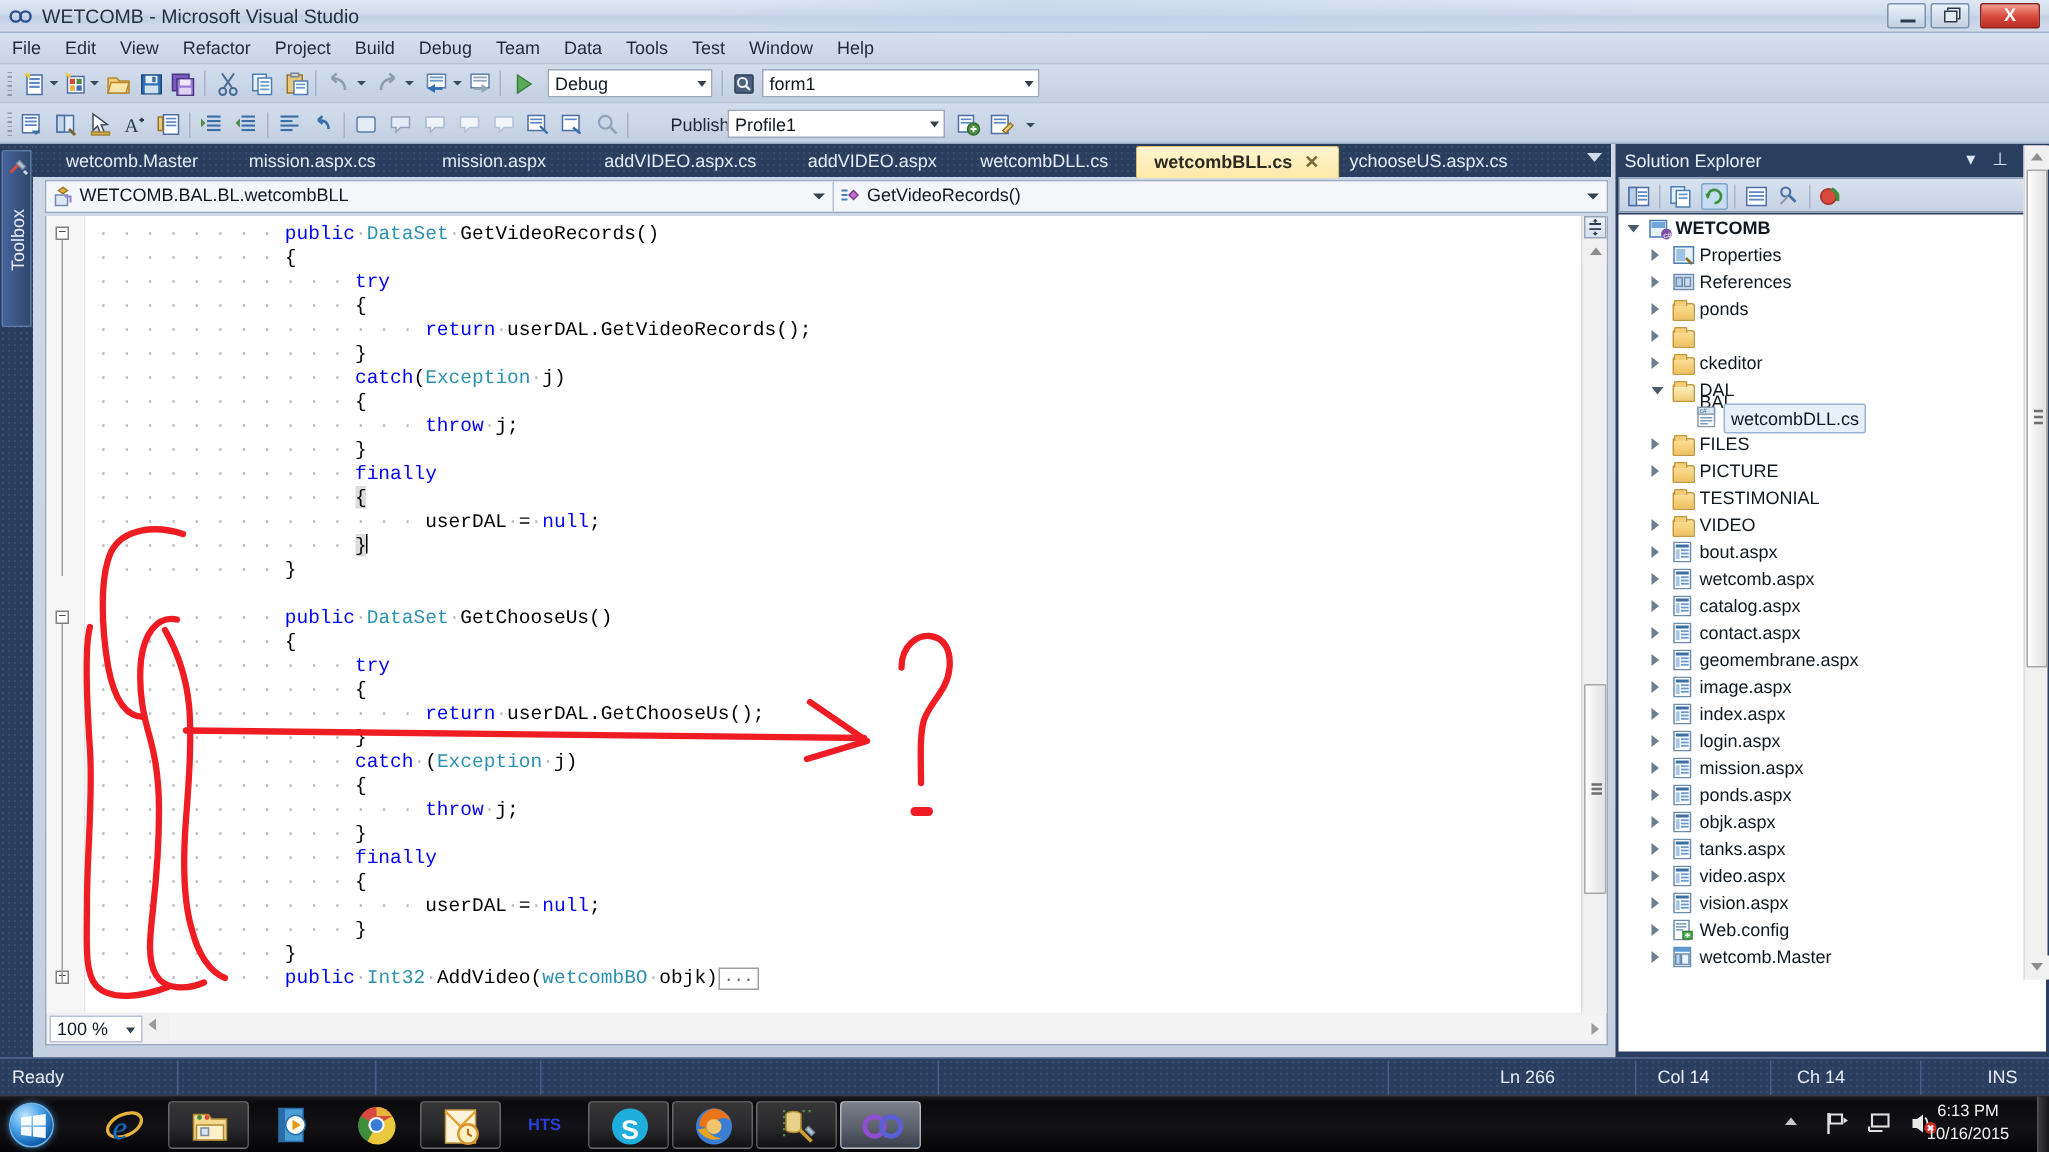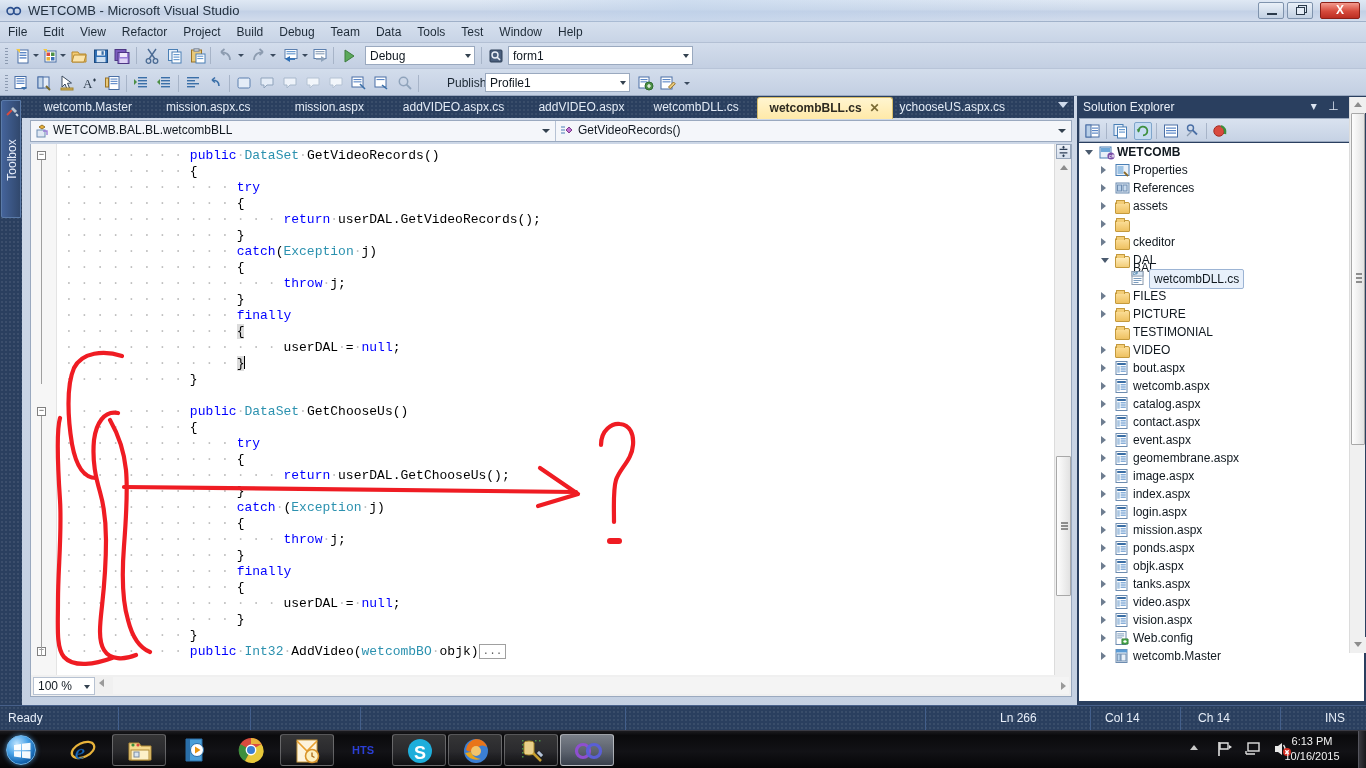--- a/index.html
+++ b/index.html
@@ -736,21 +736,21 @@
               <rect x="2.5" y="4" width="4" height="6" fill="#b8cfe8" stroke="#6d8cb0"></rect>
               <rect x="8" y="4" width="4" height="6" fill="#c9dbee" stroke="#6d8cb0"></rect>
             </svg></span>
           <span class="tlbl tlbl-wrap" style="left: 54px;">References</span>
         </div>
         <div class="tr">
           <i class="tri-r" style="left: 22px;"></i>
           <span class="tico" style="left: 36px;">
             <i class="folder" style="left: 0px; top: 3px;"></i>
           </span>
-          <span class="tlbl tlbl-wrap" style="left: 54px;">assets</span>
+          <span class="tlbl tlbl-wrap" style="left: 54px;">ponds</span>
         </div>
         <div class="tr">
           <i class="tri-r" style="left: 22px;"></i>
           <span class="tico" style="left: 36px;">
             <i class="folder" style="left: 0px; top: 3px;"></i>
           </span>
           <span class="tlbl tlbl-wrap" style="left: 54px; margin-top: 44px;">BAL</span>
         </div>
         <div class="tr">
           <i class="tri-r" style="left: 22px;"></i>
@@ -844,32 +844,20 @@
           <i class="tri-r" style="left: 22px;"></i>
           <span class="tico" style="left: 36px;"><svg viewBox="0 0 14 14" style="width:14px;height:14px">
               <rect x="1" y="0.5" width="11" height="13" fill="#fff" stroke="#6d8cb0"></rect>
               <rect x="2.2" y="2" width="8.6" height="2" fill="#3a6ea5"></rect>
               <rect x="2.2" y="5.2" width="2.6" height="6.5" fill="#aac6e2"></rect>
               <rect x="5.6" y="5.2" width="5.2" height="1.2" fill="#6a9bd0"></rect>
               <rect x="5.6" y="7.4" width="5.2" height="1.2" fill="#6a9bd0"></rect>
               <rect x="5.6" y="9.6" width="5.2" height="1.2" fill="#6a9bd0"></rect>
             </svg></span>
           <span class="tlbl tlbl-wrap" style="left: 54px;">contact.aspx</span>
-        </div>
-        <div class="tr">
-          <i class="tri-r" style="left: 22px;"></i>
-          <span class="tico" style="left: 36px;"><svg viewBox="0 0 14 14" style="width:14px;height:14px">
-              <rect x="1" y="0.5" width="11" height="13" fill="#fff" stroke="#6d8cb0"></rect>
-              <rect x="2.2" y="2" width="8.6" height="2" fill="#3a6ea5"></rect>
-              <rect x="2.2" y="5.2" width="2.6" height="6.5" fill="#aac6e2"></rect>
-              <rect x="5.6" y="5.2" width="5.2" height="1.2" fill="#6a9bd0"></rect>
-              <rect x="5.6" y="7.4" width="5.2" height="1.2" fill="#6a9bd0"></rect>
-              <rect x="5.6" y="9.6" width="5.2" height="1.2" fill="#6a9bd0"></rect>
-            </svg></span>
-          <span class="tlbl tlbl-wrap" style="left: 54px;">event.aspx</span>
         </div>
         <div class="tr">
           <i class="tri-r" style="left: 22px;"></i>
           <span class="tico" style="left: 36px;"><svg viewBox="0 0 14 14" style="width:14px;height:14px">
               <rect x="1" y="0.5" width="11" height="13" fill="#fff" stroke="#6d8cb0"></rect>
               <rect x="2.2" y="2" width="8.6" height="2" fill="#3a6ea5"></rect>
               <rect x="2.2" y="5.2" width="2.6" height="6.5" fill="#aac6e2"></rect>
               <rect x="5.6" y="5.2" width="5.2" height="1.2" fill="#6a9bd0"></rect>
               <rect x="5.6" y="7.4" width="5.2" height="1.2" fill="#6a9bd0"></rect>
               <rect x="5.6" y="9.6" width="5.2" height="1.2" fill="#6a9bd0"></rect>

